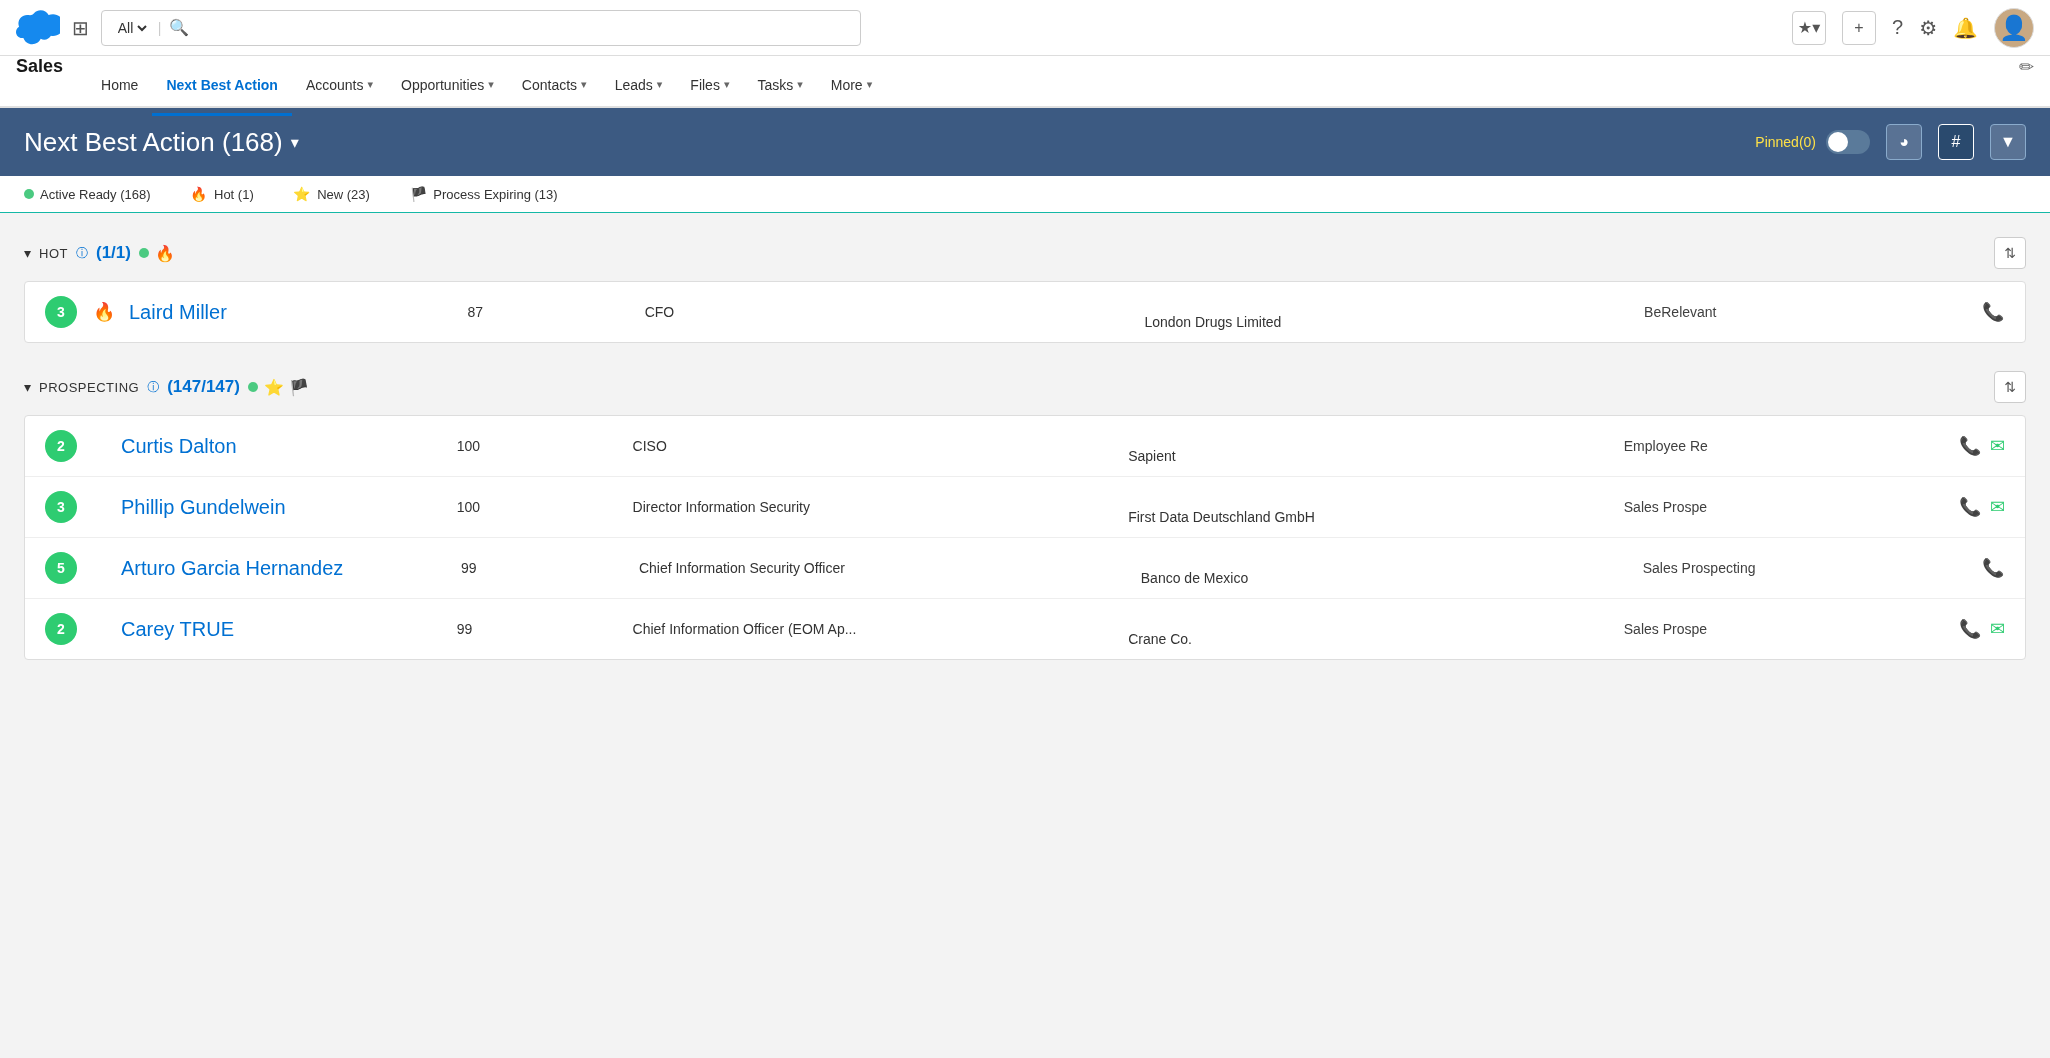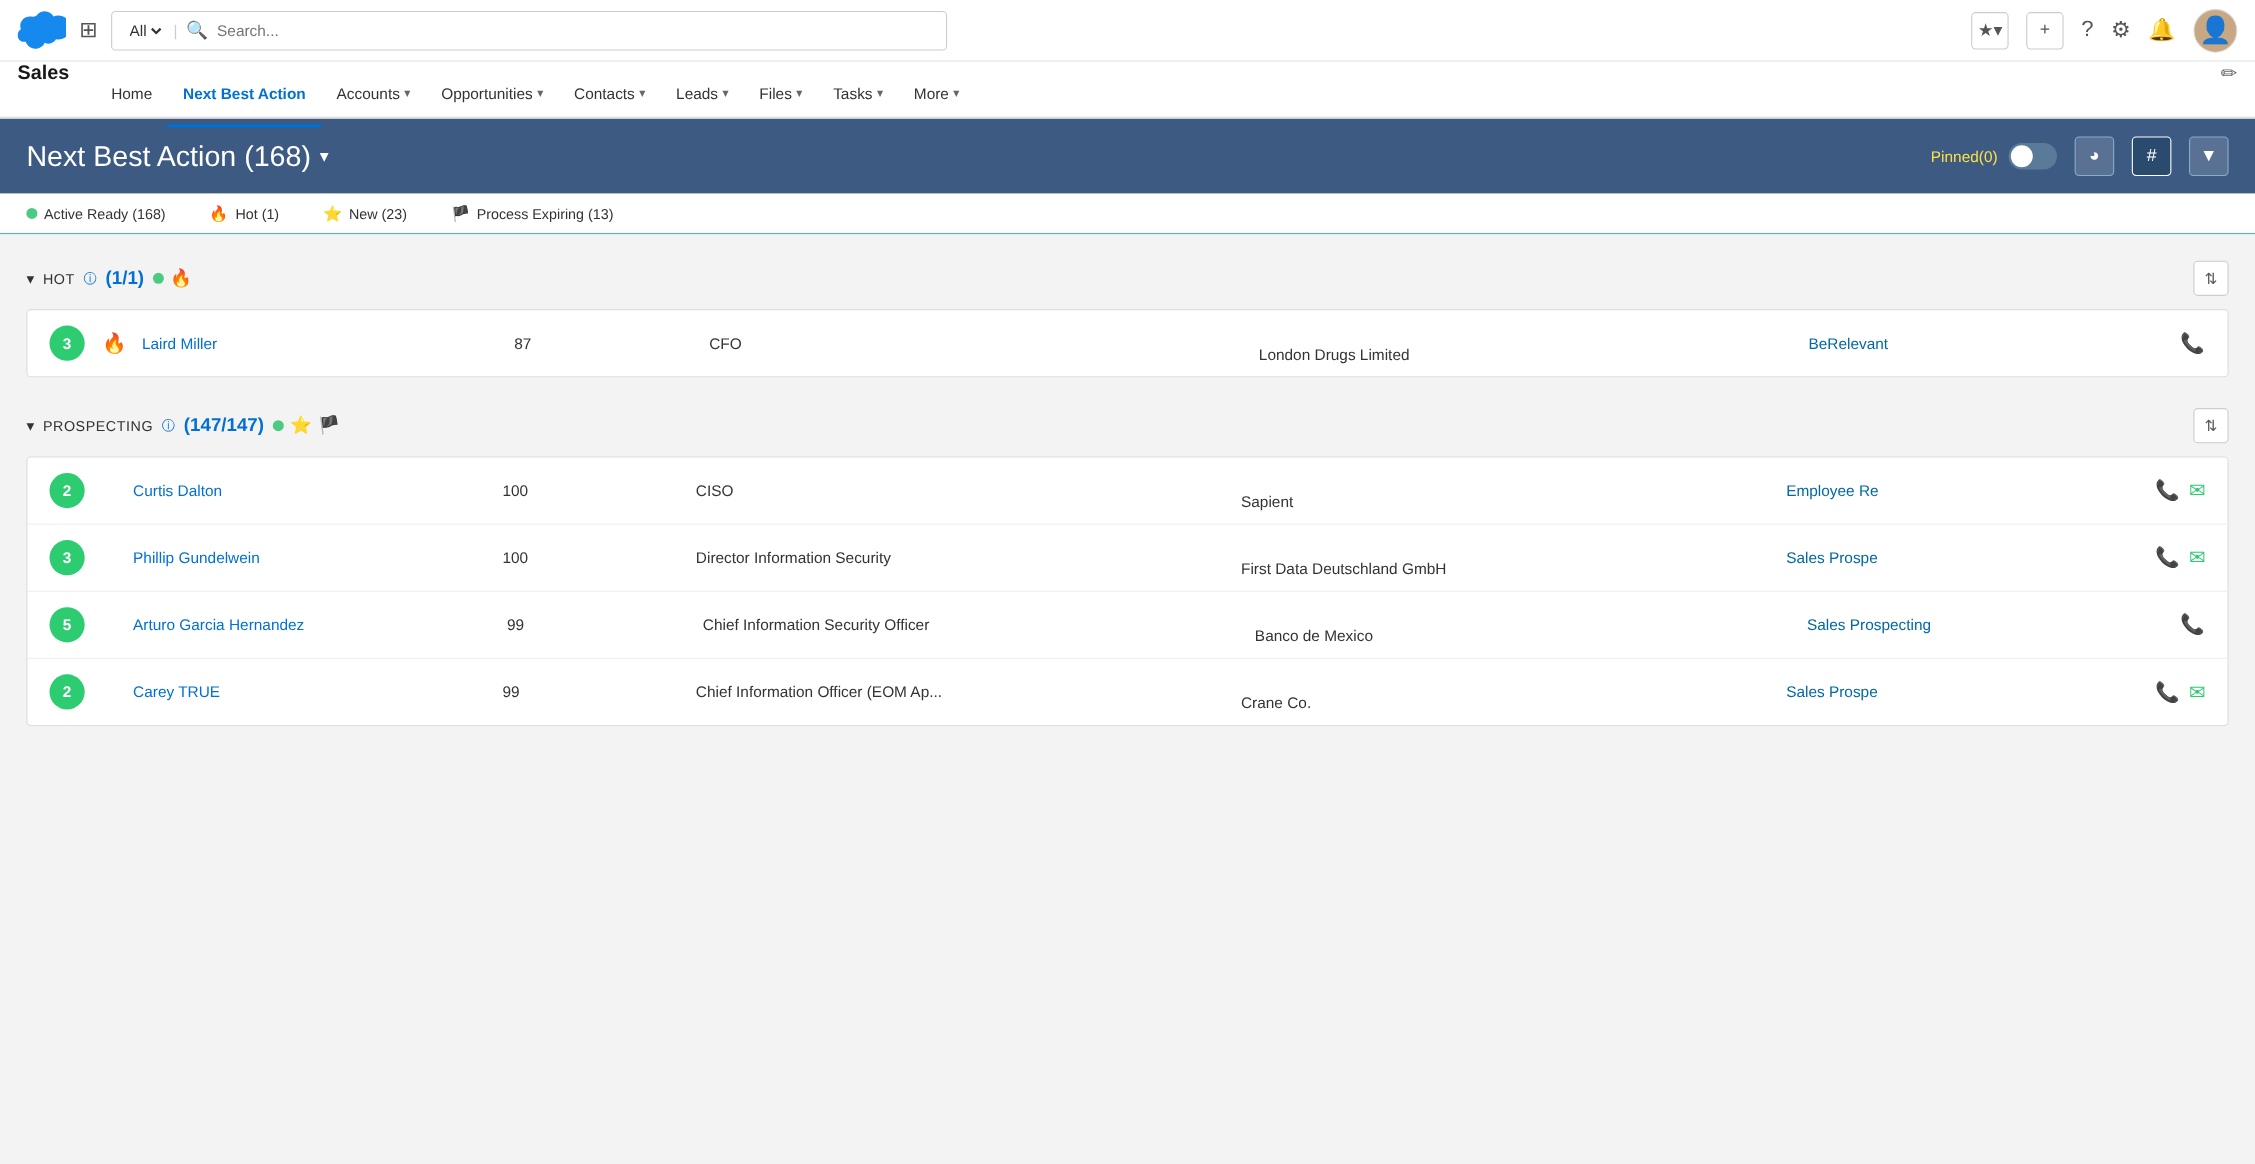--- a/index.html
+++ b/index.html
@@ -138,25 +138,25 @@
       border-bottom: 1px solid #eee; gap: 16px;
     }
     .table-row:last-child { border-bottom: none; }
     .row-badge {
       width: 32px; height: 32px; border-radius: 50%;
       background: #2ecc71; color: #fff;
       display: flex; align-items: center; justify-content: center;
       font-size: 14px; font-weight: 700; flex-shrink: 0;
     }
     .row-icon { font-size: 18px; color: #c0392b; flex-shrink: 0; width: 20px; }
-    .row-name { flex: 2; font-size: 14px; color: #0070d2; cursor: pointer; }
+    .row-name { flex: 2; font-size: 20px; color: #0070d2; cursor: pointer; }
     .row-score { flex: 1; font-size: 14px; color: #333; }
     .row-title { flex: 3; font-size: 14px; color: #333; }
     .row-company { flex: 3; font-size: 14px; color: #333; margin-top: 20px; }
-    .row-action { flex: 2; font-size: 14px; color: #0369a1; }
+    .row-action { flex: 2; font-size: 14px; color: #404040; }
     .row-buttons { display: flex; align-items: center; gap: 8px; flex-shrink: 0; }
     .icon-phone { font-size: 18px; color: #2ecc71; cursor: pointer; }
     .icon-email { font-size: 18px; color: #2ecc71; cursor: pointer; }
 
     
     .sf-cloud { fill: #1589ee; }
   </style>
 </head>
 <body>
 
@@ -173,21 +173,20 @@
   </div>
 
   <div style="font-size:20px; color:#555; cursor:pointer;">⊞</div>
 
   <div class="search-area">
     <select class="search-select">
       <option>All</option>
     </select>
     <span class="search-sep">|</span>
     <span class="search-icon">🔍</span>
-    <input class="search-input" type="text" placeholder="Search..." style="">
   </div>
 
   <div class="top-actions">
     <div class="top-action-btn">
       <span>★▾</span>
     </div>
     <div class="top-action-btn">
       <span>+</span>
     </div>
     <span class="top-action-icon">?</span>

